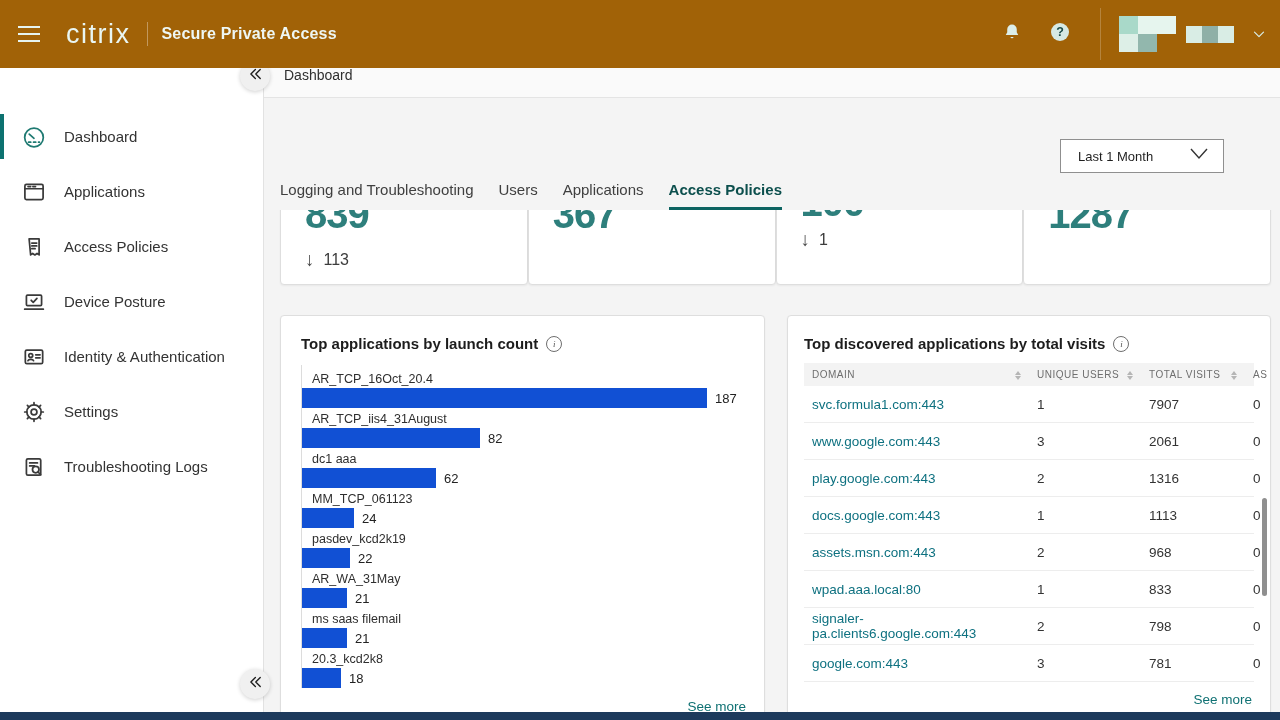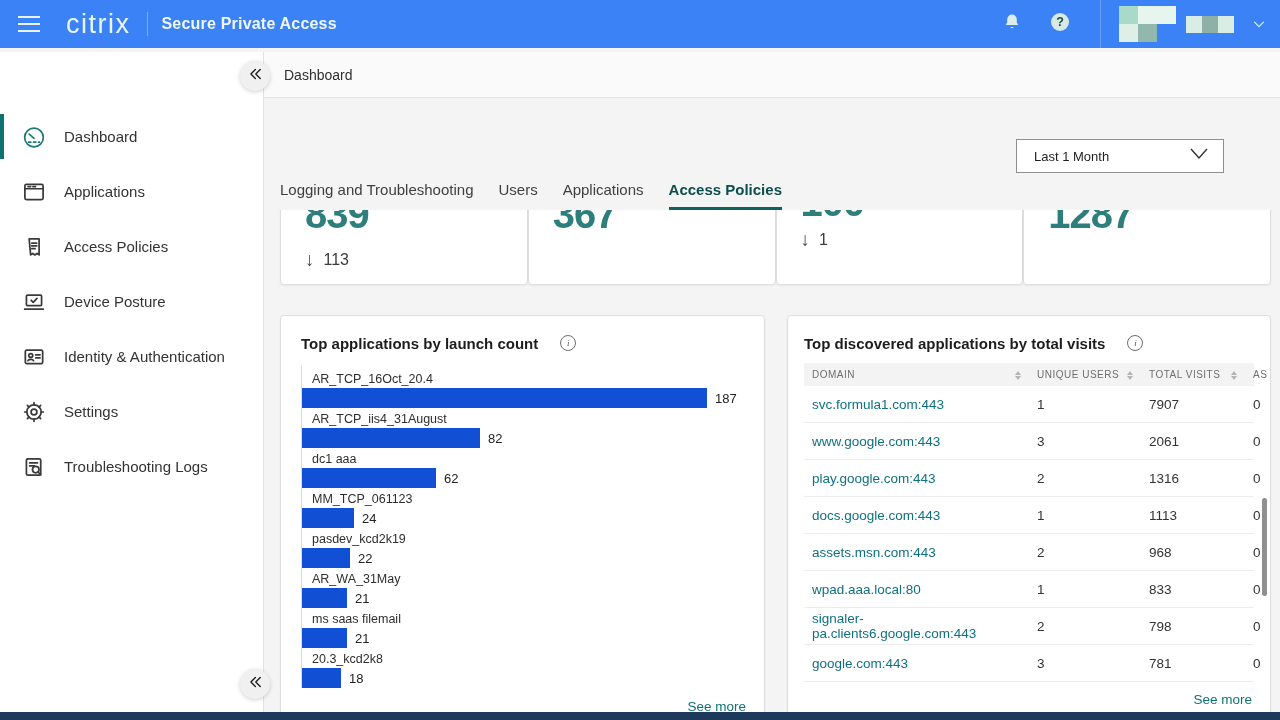--- a/index.html
+++ b/index.html
@@ -1,20 +1,20 @@
 <!DOCTYPE html>
 <html><head>
 <meta charset="utf-8">
 <style>
   html,body{margin:0;padding:0;}
   body{font-family:"Liberation Sans",sans-serif;-webkit-font-smoothing:antialiased;}
   .app{position:relative;width:1280px;height:720px;background:#f4f4f4;overflow:hidden;}
 
   
-  .topbar{position:absolute;top:0;left:0;right:0;height:48px;background:#3b82f6;display:flex;align-items:center;z-index:8;}
+  .topbar{position:absolute;top:0;left:0;right:0;height:68px;background:#a16207;display:flex;align-items:center;z-index:8;}
   .hamburger{width:58px;height:52px;display:flex;flex-direction:column;justify-content:center;align-items:center;gap:5px;cursor:pointer;}
   .hamburger span{display:block;width:22px;height:2px;background:#e6f4f0;}
   .brand{color:#e9f6f2;font-size:27px;letter-spacing:1.5px;font-weight:400;margin-left:8px;}
   .topbar-divider{width:1px;height:24px;background:rgba(255,255,255,.35);margin:0 14px 0 16px;}
   .product{color:#eef7f4;font-size:16px;font-weight:700;letter-spacing:.2px;}
   .topbar-right{margin-left:auto;display:flex;align-items:center;height:52px;}
   .icon-btn{width:40px;height:40px;display:flex;align-items:center;justify-content:center;cursor:pointer;margin-right:8px;}
   .topbar-vline{width:1px;height:52px;background:rgba(255,255,255,.22);margin:0 18px 0 12px;}
   .user-blur{display:flex;align-items:center;gap:10px;cursor:pointer;margin-right:12px;}
   .mosaic{display:grid;grid-template-columns:repeat(3,19px);grid-auto-rows:18px;}
@@ -37,42 +37,42 @@
   .collapse-top{top:61px;}
   .collapse-bottom{top:669px;}
 
   
   .breadcrumb-bar{position:absolute;top:52px;left:264px;right:0;height:46px;background:#fafafa;border-bottom:1px solid #e4e4e4;display:flex;align-items:center;padding-left:20px;z-index:3;box-sizing:border-box;}
   .breadcrumb{font-size:14px;color:#2f2f2f;}
 
   
   .main{position:absolute;top:98px;left:264px;right:0;bottom:0;}
   .content-top{position:relative;z-index:2;background:#f4f4f4;height:112px;}
-  .dropdown{position:absolute;top:41px;right:56px;width:208px;height:34px;background:#fff;border:1px solid #8f8f8f;display:flex;align-items:center;justify-content:space-between;padding:0 12px 0 17px;box-sizing:border-box;cursor:pointer;}
+  .dropdown{position:absolute;top:41px;right:56px;width:164px;height:34px;background:#fff;border:1px solid #8f8f8f;display:flex;align-items:center;justify-content:space-between;padding:0 12px 0 17px;box-sizing:border-box;cursor:pointer;}
   .dropdown-label{font-size:13px;color:#1f1f1f;}
   .dropdown svg{stroke:#333;stroke-width:1.4;fill:none;}
   .tabs{position:absolute;left:16px;bottom:0;display:flex;gap:25px;}
   .tab{font-size:15px;color:#3f3f3f;padding-bottom:9px;cursor:pointer;border-bottom:3px solid transparent;}
   .tab.active{color:#0c4f4d;font-weight:700;border-bottom-color:#0c6361;}
 
   
   .cards-row{position:relative;z-index:1;margin:-53px 9px 0 16px;display:flex;}
   .stat-card{flex:1;height:128px;background:#fff;border:1px solid #dedede;border-radius:4px;box-shadow:0 1px 2px rgba(0,0,0,.05);box-sizing:border-box;padding:34px 0 0 24px;}
   .stat-value{font-size:40px;line-height:44px;font-weight:600;color:#2e7f7c;letter-spacing:-1px;}
   .stat-delta{display:flex;align-items:center;gap:9px;margin-top:14px;color:#3c3c3c;}
   .stat-delta .arrow{font-size:19px;line-height:19px;color:#4a4a4a;}
   .stat-delta .dval{font-size:16px;}
   .stat-card.shift-up .stat-inner{transform:translateY(-12px);}
   .stat-card.shift-up .stat-delta{margin-top:6px;}
   .stat-delta.empty{visibility:hidden;}
 
   
   .panels-row{display:flex;gap:22px;margin:30px 9px 0 16px;}
   .panel{background:#fff;border:1px solid #dedede;border-radius:4px;position:relative;box-sizing:border-box;height:402px;box-shadow:0 1px 2px rgba(0,0,0,.05);}
-  .panel-title-row{display:flex;align-items:flex-start;gap:22px;}
+  .panel-title-row{display:flex;align-items:flex-end;gap:8px;}
   .panel-title{font-size:15px;font-weight:700;color:#1d1d1d;}
   .info-ic{width:14px;height:14px;border:1px solid #6e6e6e;border-radius:50%;color:#555;font-size:9px;display:flex;align-items:center;justify-content:center;font-family:"Liberation Serif",serif;font-style:italic;}
   .see-more{position:absolute;right:18px;font-size:13.5px;color:#0f7173;cursor:pointer;}
 
   
   .chart-panel{width:485px;padding:19px 20px 0;}
   .chart-area{margin-top:13px;border-left:1px solid #dcdcdc;padding-top:7px;}
   .bar-group{margin-bottom:4px;}
   .bar-label{margin-left:10px;font-size:12.5px;color:#2e2e2e;height:15px;line-height:15px;margin-bottom:1px;}
   .bar-row{display:flex;align-items:center;height:20px;}

